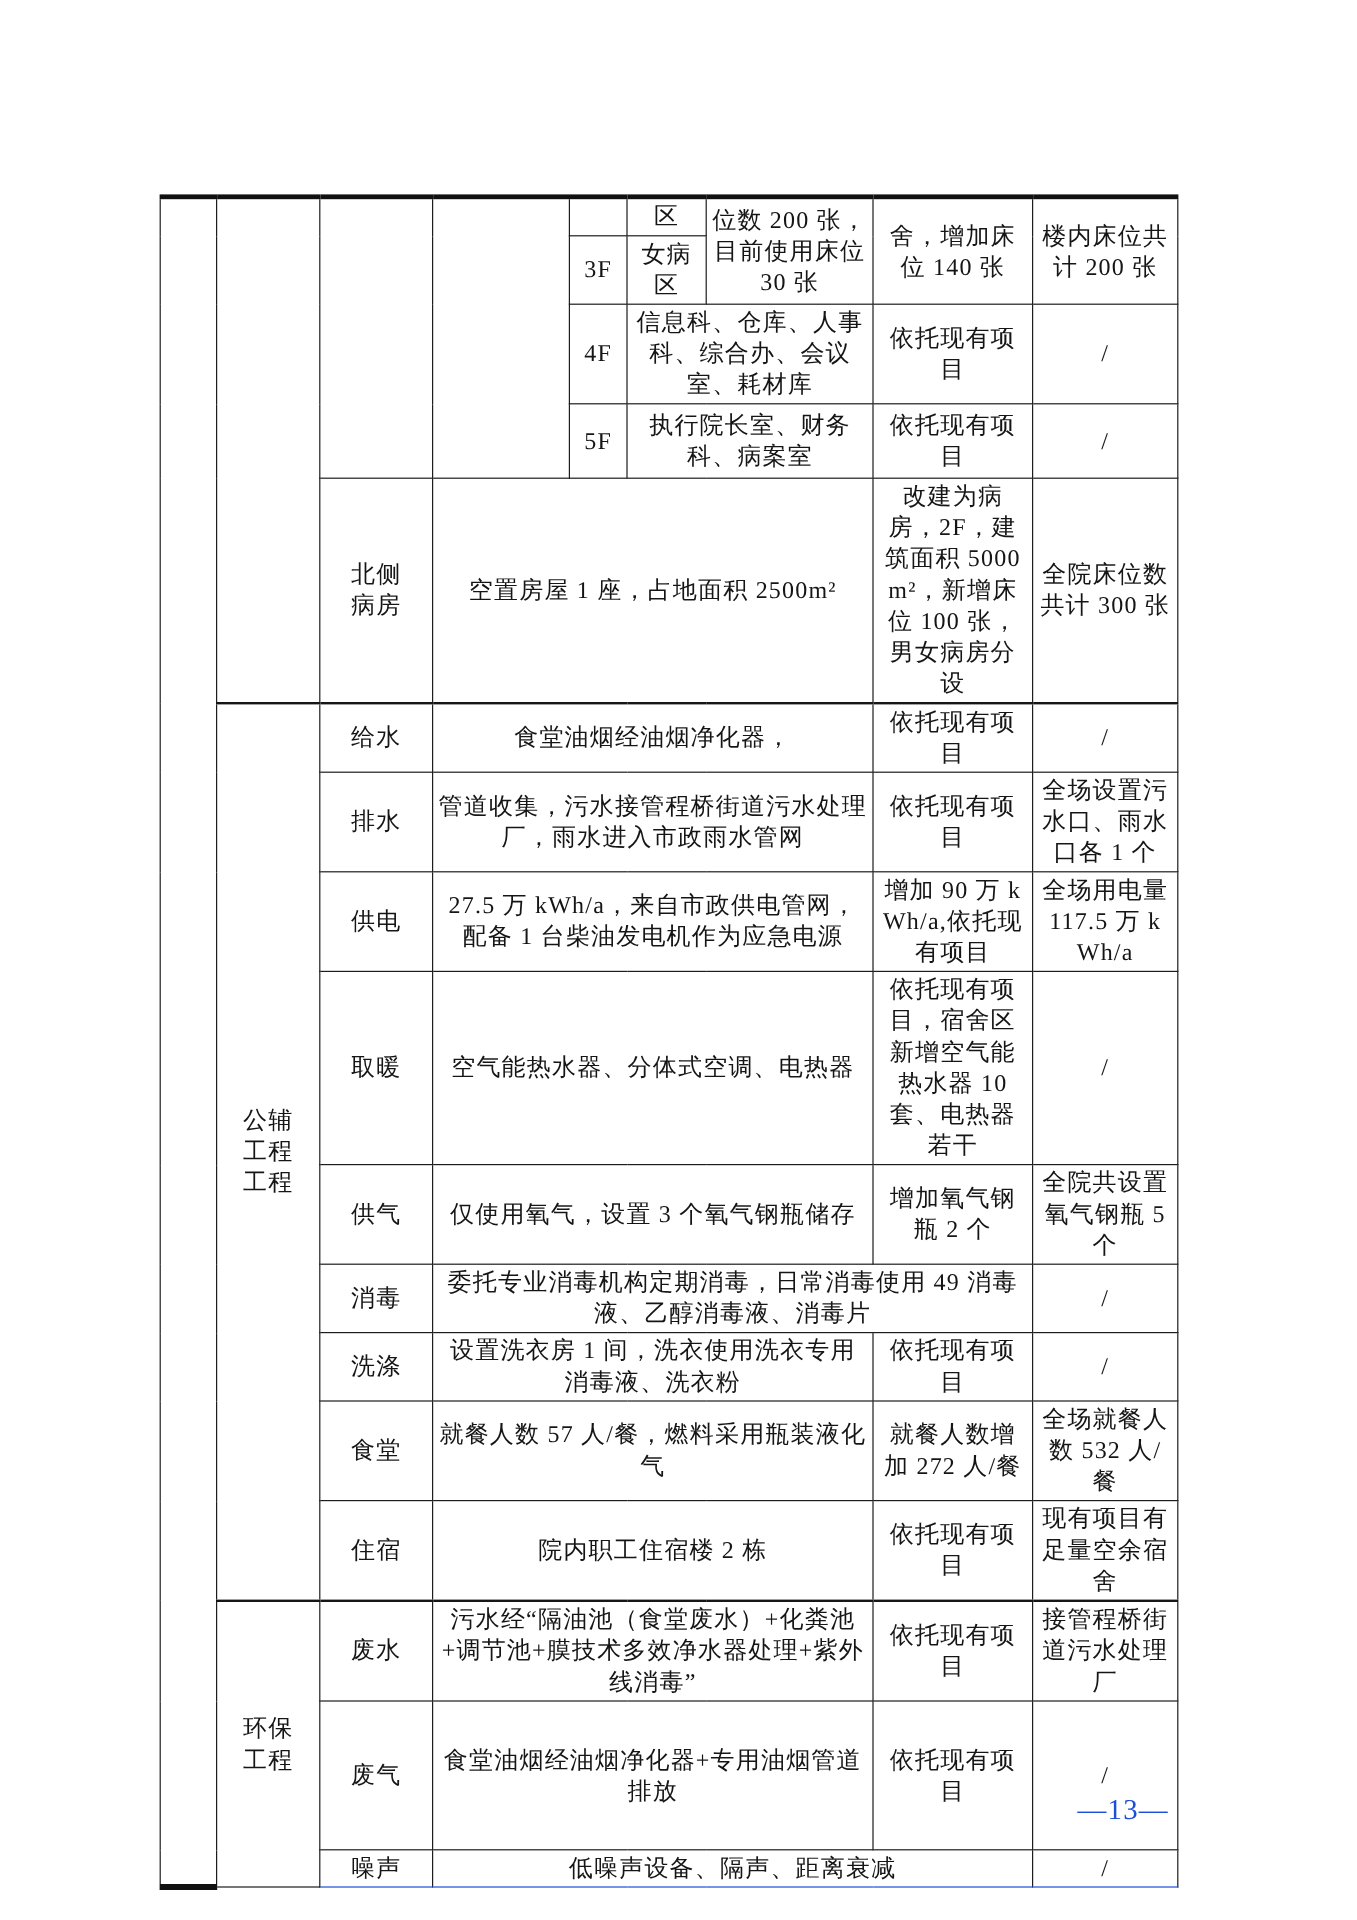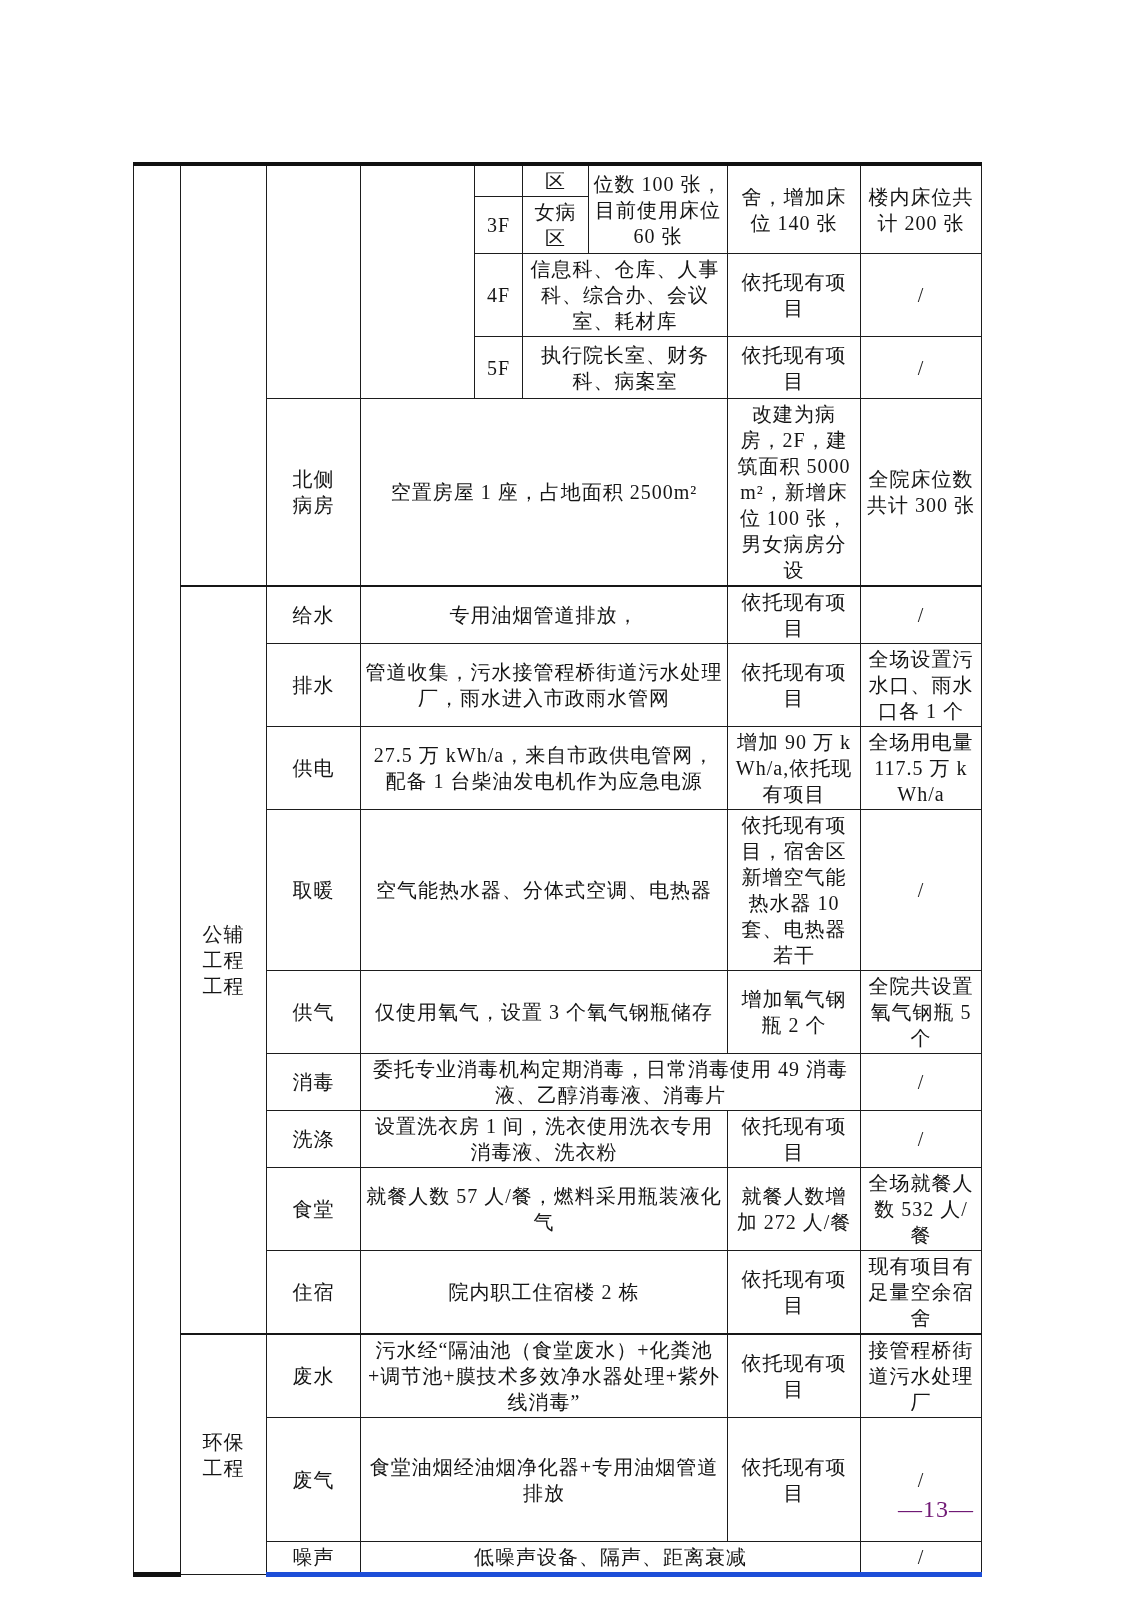--- a/index.html
+++ b/index.html
@@ -16,27 +16,27 @@
   .doc-table td{
     border:1px solid #1d1d1d;
     text-align:center;vertical-align:middle;
     padding:2px 4px;overflow:hidden;word-break:break-all;
   }
   td.rowlbl{padding:2px 24px;}
   td.seclbl{white-space:pre-line;padding:2px 6px;font-family:Liberation Serif, serif;}
   
   tr.r1 td{border-top:4px solid #111;}
   td.corner-a{border-top:1px solid #1d1d1d;}
-  tr.rlast td{border-bottom:5px solid #1d4ed8;}
+  tr.rlast td{border-bottom:1px solid #1d4ed8;}
   td.thickbottom{border-bottom:5px solid #111;}
   
   tr.secdiv td{border-top:2.5px solid #161616;}
   .page-num{
     position:absolute;left:886px;top:1496px;width:100px;
-    font-size:24px;letter-spacing:1px;text-align:center;color:#701a75;
+    font-size:24px;letter-spacing:1px;text-align:center;color:#1d4ed8;
   }
 </style>
 </head>
 <body>
 
 <table class="doc-table">
   <colgroup>
     <col style="width:47px">
       <col style="width:86px">
       <col style="width:94px">
@@ -49,21 +49,21 @@
   </colgroup>
 
   <tbody>
       <tr class="r1" style="height:31px">
     <td class="corner-a thickbottom" rowspan="17"></td>
     <td rowspan="5"></td>
     <td rowspan="4"></td>
     <td rowspan="4"></td>
     <td></td>
     <td>区</td>
-    <td rowspan="2">位数 100 张，目前使用床位 60 张</td>
+    <td rowspan="2">位数 200 张，目前使用床位 30 张</td>
     <td rowspan="2">舍，增加床位 140 张</td>
     <td rowspan="2">楼内床位共计 200 张</td>
   </tr>
 
   <tr style="height:55px">
     <td>3F</td>
     <td>女病区</td>
   </tr>
 
   <tr style="height:74px">
@@ -85,21 +85,21 @@
     <td colspan="4">空置房屋 1 座，占地面积 2500m²</td>
     <td>改建为病房，2F，建筑面积 5000m²，新增床位 100 张，男女病房分设</td>
     <td>全院床位数共计 300 张</td>
   </tr>
 
   <tr class="secdiv" style="height:51px">
     <td class="seclbl" rowspan="9">公辅
 工程
 工程</td>
     <td class="rowlbl">给水</td>
-    <td colspan="4">专用油烟管道排放，</td>
+    <td colspan="4">食堂油烟经油烟净化器，</td>
     <td>依托现有项目</td>
     <td>/</td>
   </tr>
 
   <tr style="height:81px">
     <td class="rowlbl">排水</td>
     <td colspan="4">管道收集，污水接管程桥街道污水处理厂，雨水进入市政雨水管网</td>
     <td>依托现有项目</td>
     <td>全场设置污水口、雨水口各 1 个</td>
   </tr>

